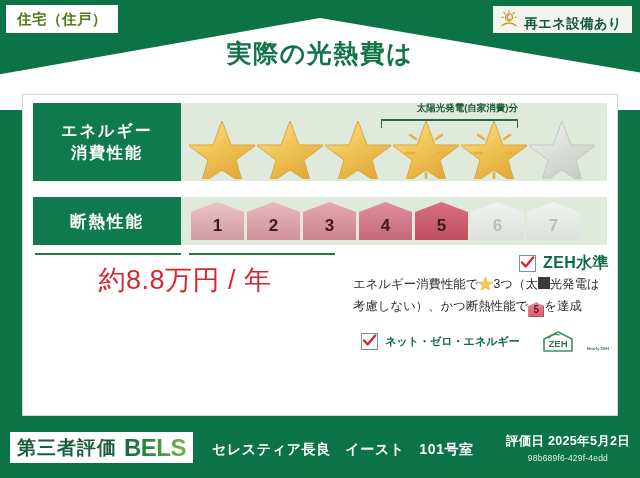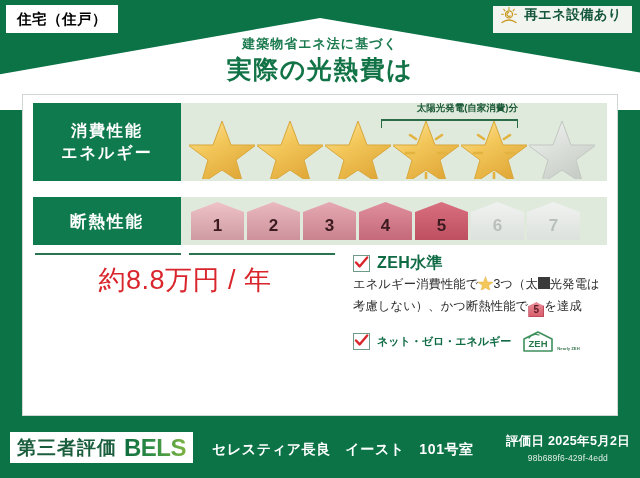--- a/index.html
+++ b/index.html
@@ -9,28 +9,28 @@
     overflow: hidden;
   }
   body { background: #0b7346; position: relative; }
 
   
   .type-badge {
     position: absolute; left: 6px; top: 5px;
     width: 112px; height: 28px;
     background: #ffffff;
     display: flex; align-items: center; justify-content: center;
-    font-size: 14.5px; font-weight: bold; color: #000000;
+    font-size: 14.5px; font-weight: bold; color: #4d7c0f;
     letter-spacing: .5px;
   }
   .renew-badge {
     position: absolute; right: 8px; top: 6px;
     height: 27px; padding: 0 10px 0 6px;
     background: #f2f4f0;
-    display: flex; align-items: flex-start; gap: 5px;
+    display: flex; align-items: flex-end; gap: 5px;
   }
   .renew-badge .txt {
     font-size: 13.5px; font-weight: bold; color: #14573a;
     letter-spacing: .3px;
   }
 
   
   .roof {
     position: absolute; left: 0; top: 18px; width: 640px; height: 92px;
     overflow: hidden;
@@ -124,21 +124,21 @@
   .cost-amount {
     margin-top: 7px; text-align: center;
     font-size: 27px; font-weight: normal; color: #d8262c; letter-spacing: .5px;
   }
   .cost-note {
     margin-top: 13px; padding: 0 4px;
     font-size: 12.3px; color: #2b2b2b; line-height: 1.72; letter-spacing: .2px;
   }
 
   .zeh-block { margin-bottom: 13px; }
-  .zeh-head { display: flex; align-items: center; gap: 7px; }
+  .zeh-head { display: flex; align-items: center; gap: 7px; justify-content: flex-end; }
   .chkbox {
     width: 17px; height: 17px; border: 1.4px solid #6f9b88; background: #fff;
     position: relative; flex: 0 0 auto;
   }
   .zeh-title { font-size: 16px; font-weight: bold; color: #0f6b44; letter-spacing: .4px; }
   .zeh-title.sm { font-size: 11px; letter-spacing: 0; }
   .zeh-body {
     font-size: 12.3px; color: #2b2b2b;
     line-height: 1.65; letter-spacing: .1px;
   }
@@ -147,21 +147,21 @@
     display: inline-block; vertical-align: -3px;
     width: 16px; height: 15px; background: linear-gradient(#e98a95, #d9606f);
     border: 1px solid #bf4b5b; color: #5a1b24; font-size: 10px; font-weight: bold;
     text-align: center; line-height: 14px;
     clip-path: polygon(50% 0%, 100% 24%, 100% 100%, 0% 100%, 0% 24%);
   }
   .blk-char {
     display: inline-block; width: 12px; height: 12px;
     background: #3a3a3a; vertical-align: -1px;
   }
-  .zeh-logo { display: inline-flex; align-items: flex-end; gap: 2px; margin-left: 3px; }
+  .zeh-logo { display: inline-flex; align-items: flex-end; gap: 12px; margin-left: 14px; }
   .zeh-logo .tiny { font-size: 4.2px; color: #3f7a55; line-height: 1.05; font-weight: bold; padding-bottom: 2px; }
 
   
   .footer { position: absolute; left: 0; bottom: 0; width: 640px; height: 58px; }
   .bels-box {
     position: absolute; left: 10px; top: 12px; height: 31px;
     background: #ffffff; padding: 0 7px;
     display: flex; align-items: center; gap: 7px;
   }
   .bels-jp { font-size: 19px; font-weight: bold; color: #1b5e3d; letter-spacing: 1px; }
@@ -197,30 +197,29 @@
       <path d="M3 16.5 Q10 11.5 17 16.5" fill="none" stroke="#c99a1e" stroke-width="1.3" stroke-linecap="round"></path>
     </svg>
   </span>
   <span class="txt">再エネ設備あり</span>
 </div>
 
 <div class="roof">
     <div class="wedge"></div>
   </div>
 <div class="title-wrap">
-  <div class="title-sub">建築物省エネ法に基づく</div>
   <div class="title-main">実際の光熱費は</div>
 </div>
 
 <div class="card">
 
   <div class="perf-row row-energy">
     <div class="row-label two-line">
+      <span>エネルギー</span>
       <span>消費性能</span>
-      <span>エネルギー</span>
     </div>
     <div class="row-value">
 
       <div class="solar-bracket">
         <div class="bl">太陽光発電(自家消費)分</div>
         <div class="bk"></div>
       </div>
 
       <div class="stars">
 

